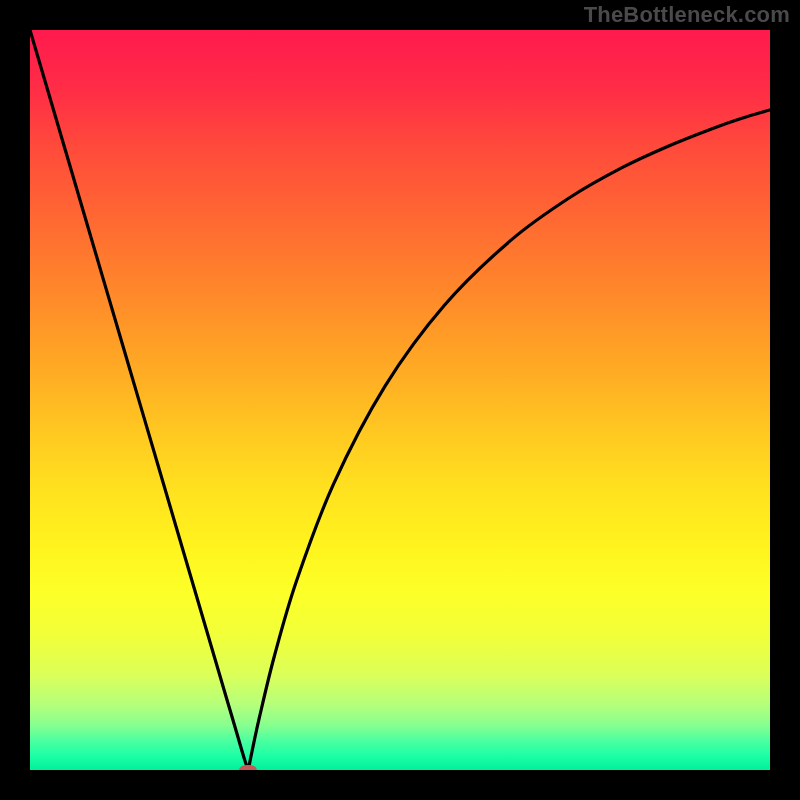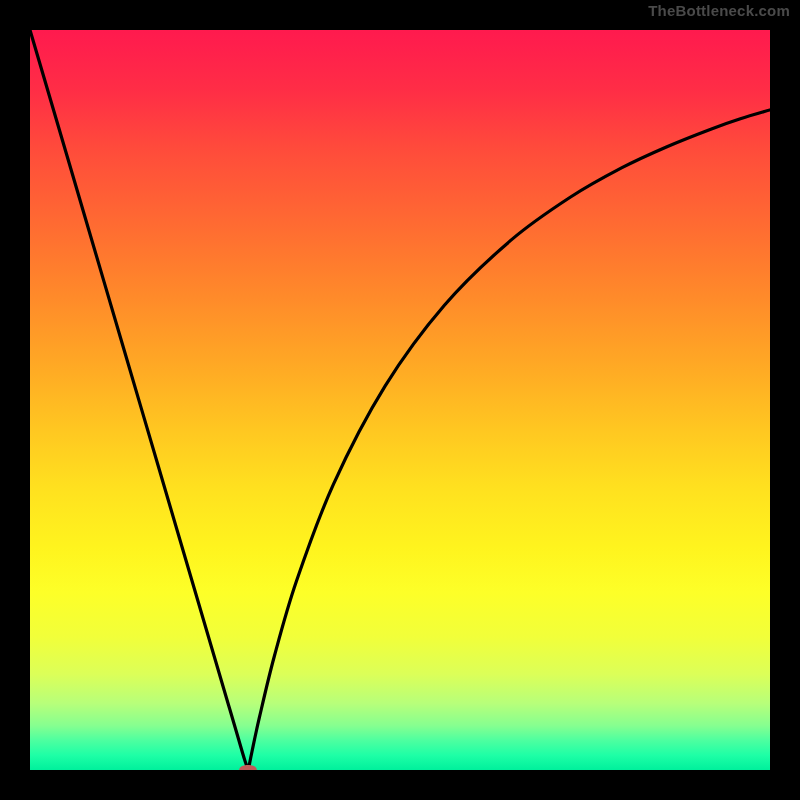--- a/index.html
+++ b/index.html
@@ -15,21 +15,21 @@
     position: relative;
     width: 800px;
     height: 800px;
     background: #000;
   }
   .watermark {
     position: absolute;
     top: 2px;
     right: 10px;
     color: #4a4a4a;
-    font-size: 15px;
+    font-size: 22px;
     font-weight: bold;
     letter-spacing: 0.2px;
     z-index: 10;
   }
   .plot {
     position: absolute;
     left: 30px;
     top: 30px;
     width: 740px;
     height: 740px;

